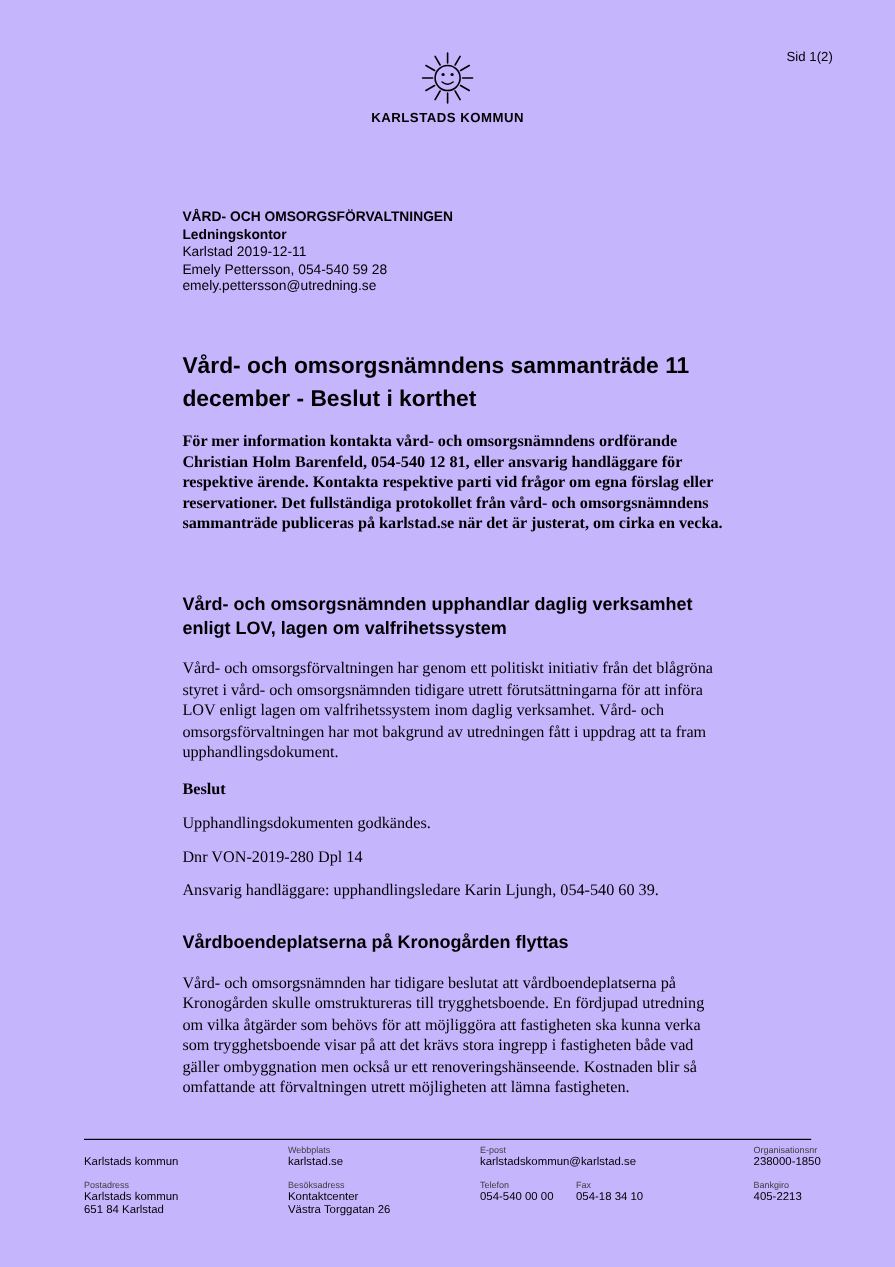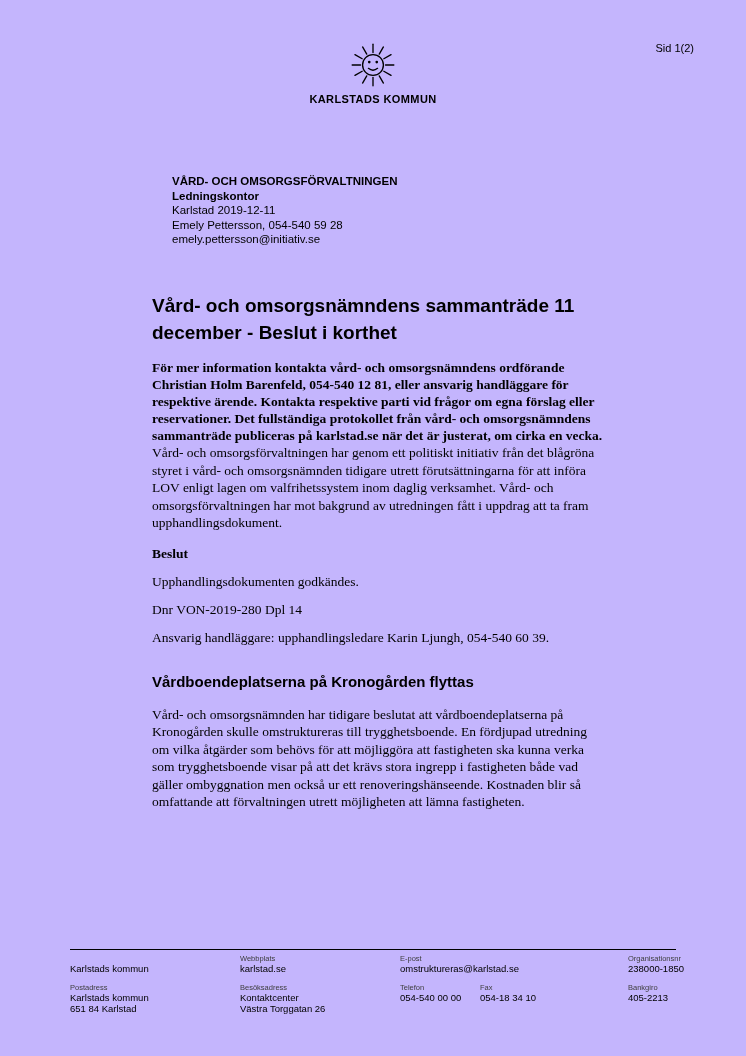--- a/index.html
+++ b/index.html
@@ -31,21 +31,20 @@
     font-weight: bold;
     letter-spacing: 0.4px;
     margin-top: 3px;
   }
   .letterhead {
     position: absolute;
     top: 174px;
     left: 152px;
     font-size: 11.5px;
     line-height: 14.5px;
-    margin-left: 20px;
   }
   .lh-bold { font-weight: bold; }
   .content {
     position: absolute;
     top: 276px;
     left: 152px;
     width: 452px;
     margin-top: 16px;
   }
   .doc-title {
@@ -147,27 +146,28 @@
       </svg>
     </span>
     <div class="logo-text">KARLSTADS KOMMUN</div>
   </div>
 
   <div class="letterhead">
     <div class="lh-bold">VÅRD- OCH OMSORGSFÖRVALTNINGEN</div>
     <div class="lh-bold">Ledningskontor</div>
     <div>Karlstad 2019-12-11</div>
     <div>Emely Pettersson, 054-540 59 28</div>
-    <div>emely.pettersson@initiativ.se</div>
+    <div>emely.pettersson@utredning.se</div>
   </div>
 
   <div class="content">
     <h1 class="doc-title">Vård- och omsorgsnämndens sammanträde 11 december - Beslut i korthet</h1>
     <p class="intro">För mer information kontakta vård- och omsorgsnämndens ordförande Christian Holm Barenfeld, 054-540 12 81, eller ansvarig handläggare för respektive ärende. Kontakta respektive parti vid frågor om egna förslag eller reservationer. Det fullständiga protokollet från vård- och omsorgsnämndens sammanträde publiceras på karlstad.se när det är justerat, om cirka en vecka.</p>
 
+    <h2 class="sec-heading sec1-heading">Vård- och omsorgsnämnden upphandlar daglig verksamhet enligt LOV, lagen om valfrihetssystem</h2>
     <p class="body-text">Vård- och omsorgsförvaltningen har genom ett politiskt initiativ från det blågröna styret i vård- och omsorgsnämnden tidigare utrett förutsättningarna för att införa LOV enligt lagen om valfrihetssystem inom daglig verksamhet. Vård- och omsorgsförvaltningen har mot bakgrund av utredningen fått i uppdrag att ta fram upphandlingsdokument.</p>
     <p class="beslut">Beslut</p>
     <p class="plain-line">Upphandlingsdokumenten godkändes.</p>
     <p class="plain-line">Dnr VON-2019-280 Dpl 14</p>
     <p class="plain-line">Ansvarig handläggare: upphandlingsledare Karin Ljungh, 054-540 60 39.</p>
 
     <h2 class="sec-heading sec2-heading">Vårdboendeplatserna på Kronogården flyttas</h2>
     <p class="body-text">Vård- och omsorgsnämnden har tidigare beslutat att vårdboendeplatserna på Kronogården skulle omstruktureras till trygghetsboende. En fördjupad utredning om vilka åtgärder som behövs för att möjliggöra att fastigheten ska kunna verka som trygghetsboende visar på att det krävs stora ingrepp i fastigheten både vad gäller ombyggnation men också ur ett renoveringshänseende. Kostnaden blir så omfattande att förvaltningen utrett möjligheten att lämna fastigheten.</p>
   </div>
 
@@ -184,21 +184,21 @@
   <div class="f-col f-col2">
     <div class="f-label">Webbplats</div>
     <div>karlstad.se</div>
     <div class="f-label f-gap">Besöksadress</div>
     <div>Kontaktcenter</div>
     <div>Västra Torggatan 26</div>
   </div>
 
   <div class="f-col f-col3">
     <div class="f-label">E-post</div>
-    <div>omstruktureras@karlstad.se</div>
+    <div>karlstadskommun@karlstad.se</div>
     <div class="f-row f-gap">
       <div class="f-tel">
         <div class="f-label">Telefon</div>
         <div>054-540 00 00</div>
       </div>
       <div>
         <div class="f-label">Fax</div>
         <div>054-18 34 10</div>
       </div>
     </div>

